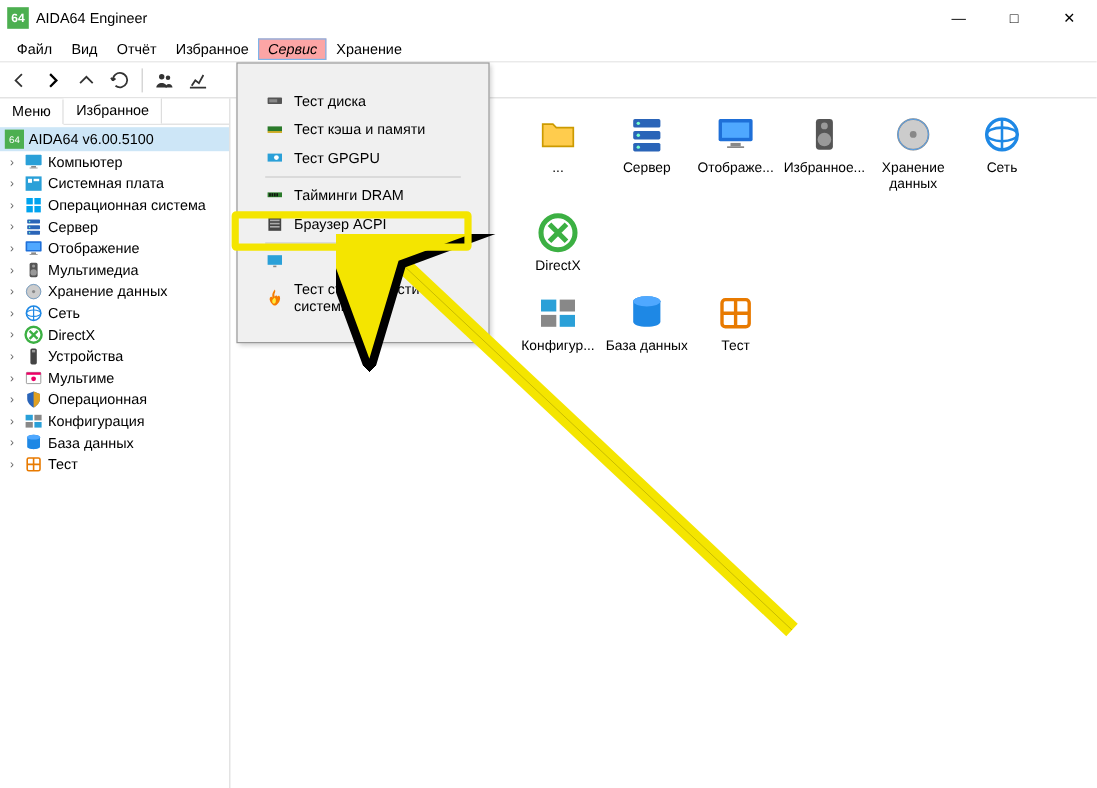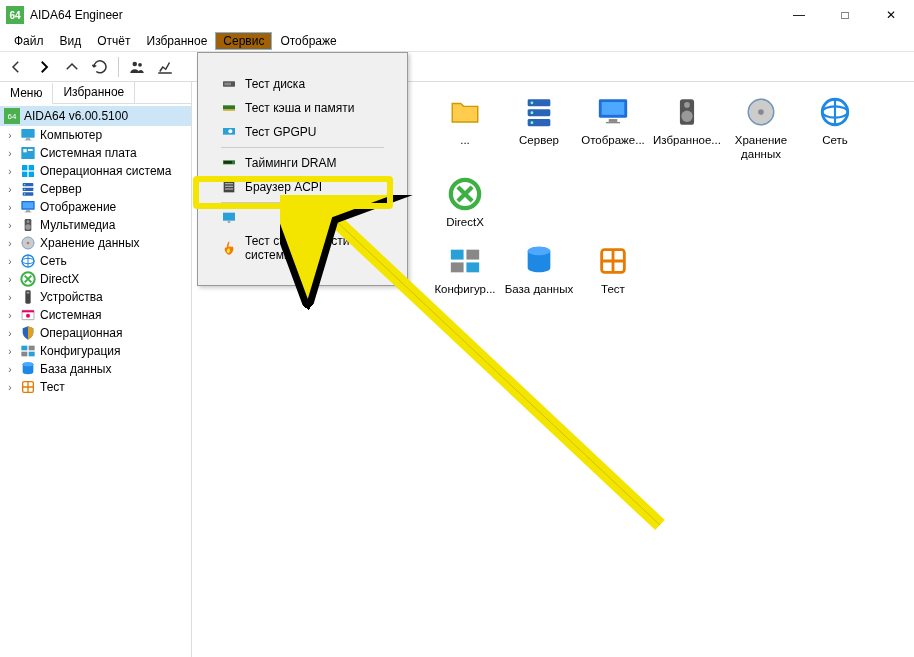--- a/index.html
+++ b/index.html
@@ -48,23 +48,24 @@
     display: flex;
     align-items: center;
     padding: 0 6px;
     border-bottom: 1px solid #e5e5e5;
   }
   .menubar .menu-item {
     padding: 2px 8px;
     cursor: default;
   }
   .menubar .menu-item.open {
-    background: #a16207;
+    background: #fca5a5;
     border: 1px solid #7eb4ea;
     padding: 1px 7px;
+    font-style: italic;
   }
 
   
   .toolbar {
     height: 30px;
     display: flex;
     align-items: center;
     padding: 0 4px;
     gap: 4px;
     border-bottom: 1px solid #ddd;
@@ -239,21 +240,21 @@
   <div class="winbtn">□</div>
   <div class="winbtn">✕</div>
 </div>
 
 <div class="menubar">
   <div class="menu-item">Файл</div>
   <div class="menu-item">Вид</div>
   <div class="menu-item">Отчёт</div>
   <div class="menu-item">Избранное</div>
   <div class="menu-item open">Сервис</div>
-  <div class="menu-item">Отображе</div>
+  <div class="menu-item">Хранение</div>
 </div>
 
 <div class="toolbar">
   <div class="tbtn">
     <svg viewBox="0 0 24 24">
         <path d="M15 5l-7 7 7 7" stroke="#333" stroke-width="2" fill="none"></path>
       </svg>
   </div>
   <div class="tbtn">
     <svg viewBox="0 0 24 24">
@@ -413,21 +414,21 @@
           </div>
           <div class="tree-item">
             <span class="expander">›</span>
             <span class="ticon">
               <svg viewBox="0 0 24 24" width="16" height="16">
                 <rect x="3" y="5" width="18" height="14" rx="1" fill="#fff" stroke="#888"></rect>
                 <rect x="3" y="5" width="18" height="3" fill="#e06"></rect>
                 <circle cx="12" cy="13" r="3" fill="#e06"></circle>
               </svg>
             </span>
-            <span>Системная</span>
+            <span>Мультиме</span>
           </div>
           <div class="tree-item">
             <span class="expander">›</span>
             <span class="ticon">
               <svg viewBox="0 0 24 24" width="16" height="16">
                 <path d="M12 2l8 3v6c0 5-4 9-8 11-4-2-8-6-8-11V5l8-3z" fill="#2a64b8"></path>
                 <path d="M12 2v20c4-2 8-6 8-11V5l-8-3z" fill="#e0a020"></path>
               </svg>
             </span>
             <span>Операционная</span>

